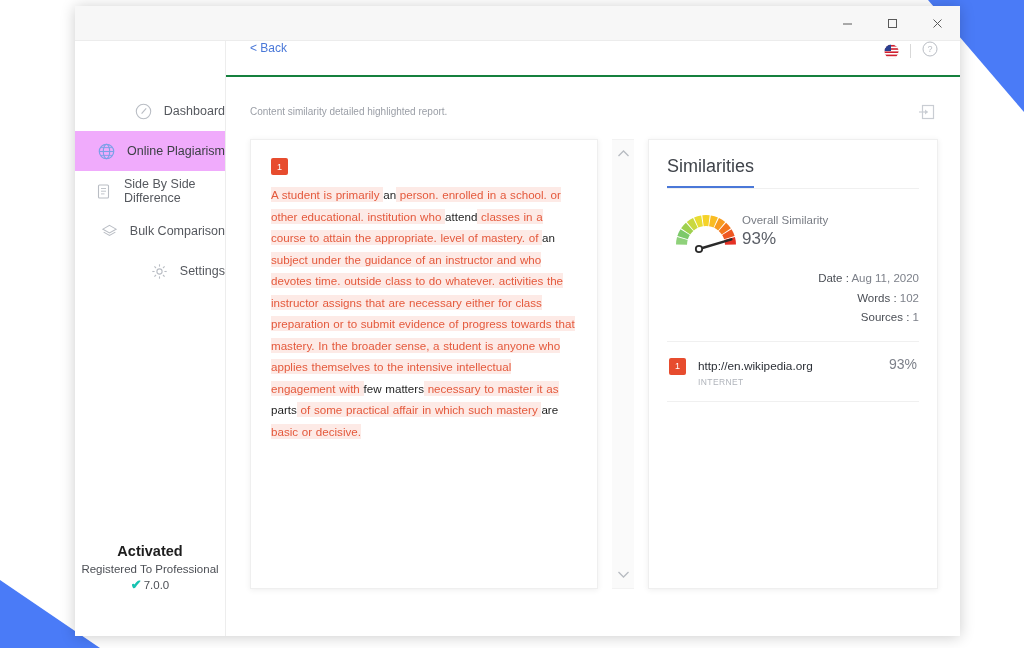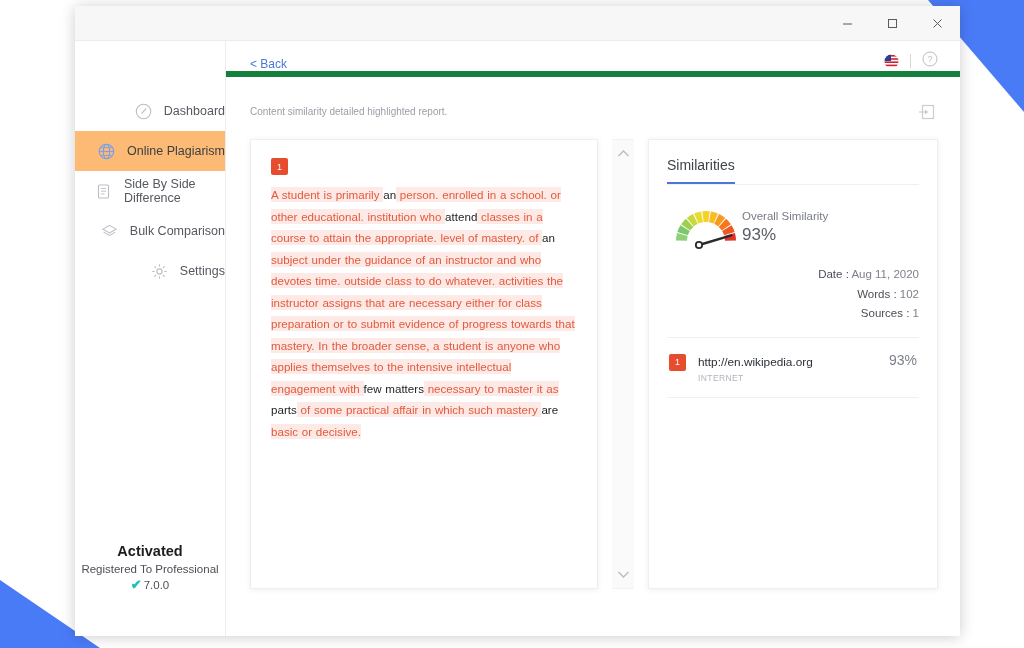--- a/index.html
+++ b/index.html
@@ -79,21 +79,21 @@
   .logo-x { position: relative; width: 46px; height: 46px; margin-left: -6px; }
   .nav { margin-top: 28px; }
   .nav-item {
     display: flex; align-items: center;
     height: 40px;
     padding-left: 20px;
     gap: 12px;
     cursor: pointer;
     justify-content: flex-end;
   }
-  .nav-item.active { background: #fdba74; }
+  .nav-item.active { background: #f0abfc; }
   .nav-label { font-size: 12.5px; color: #55585e; }
   .nav-item.active .nav-label { color: #3d4046; }
   .nav-ico { width: 17px; height: 17px; display: flex; align-items: center; justify-content: center; }
 
   .activation {
     margin-top: auto;
     padding-bottom: 44px;
     text-align: center;
   }
   .act-title { font-size: 14.5px; font-weight: bold; color: #1d1d1d; }
@@ -101,23 +101,23 @@
   .act-ver {
     font-size: 11.5px; color: #4c4f55; margin-top: 2px;
     display: flex; align-items: center; justify-content: center; gap: 2px;
   }
   .check { color: #17c3b2; font-size: 13px; font-weight: bold; }
 
   
   .main { flex: 1; display: flex; flex-direction: column; background: #fff; position: relative; }
   .topbar {
     height: 36px;
-    display: flex; align-items: flex-end;
+    display: flex; align-items: flex-start;
     padding: 0 22px 0 24px;
-    border-bottom: 6px solid #15803d;
+    border-bottom: 2px solid #15803d;
   }
   .back-link { font-size: 12px; color: #4a78d8; cursor: pointer; }
   .topbar-right { margin-left: auto; display: flex; align-items: center; gap: 11px; }
   .flag {
     width: 15px; height: 15px; border-radius: 50%;
     overflow: hidden; position: relative; cursor: pointer;
     background: #f2f2f2;
   }
   .vdiv { width: 1px; height: 14px; background: #d8d8d8; }
   .help { cursor: pointer; }
@@ -172,21 +172,21 @@
   
   .sim-card {
     width: 290px; height: 450px;
     background: #fff;
     border: 1px solid #efefef;
     box-shadow: 0 1px 6px rgba(0,0,0,.07);
     padding: 16px 18px;
   }
   .sim-tab {
     display: inline-block;
-    font-size: 14px; color: #3f434a;
+    font-size: 18px; color: #3f434a;
     padding-bottom: 9px;
     border-bottom: 2px solid #4a78d8;
     cursor: pointer;
   }
   .sim-tabline { border-bottom: 1px solid #f0f0f0; margin-bottom: 14px; }
   .gauge-row { display: flex; align-items: center; gap: 1px; padding: 4px 0 14px 4px; }
   .gauge-text .g-label { font-size: 11.5px; color: #787c84; }
   .gauge-text .g-value { font-size: 17px; color: #5a5e66; margin-top: 3px; }
 
   .meta { font-size: 11.5px; color: #4a4e55; line-height: 19.5px; padding-left: 2px; text-align: right; }

